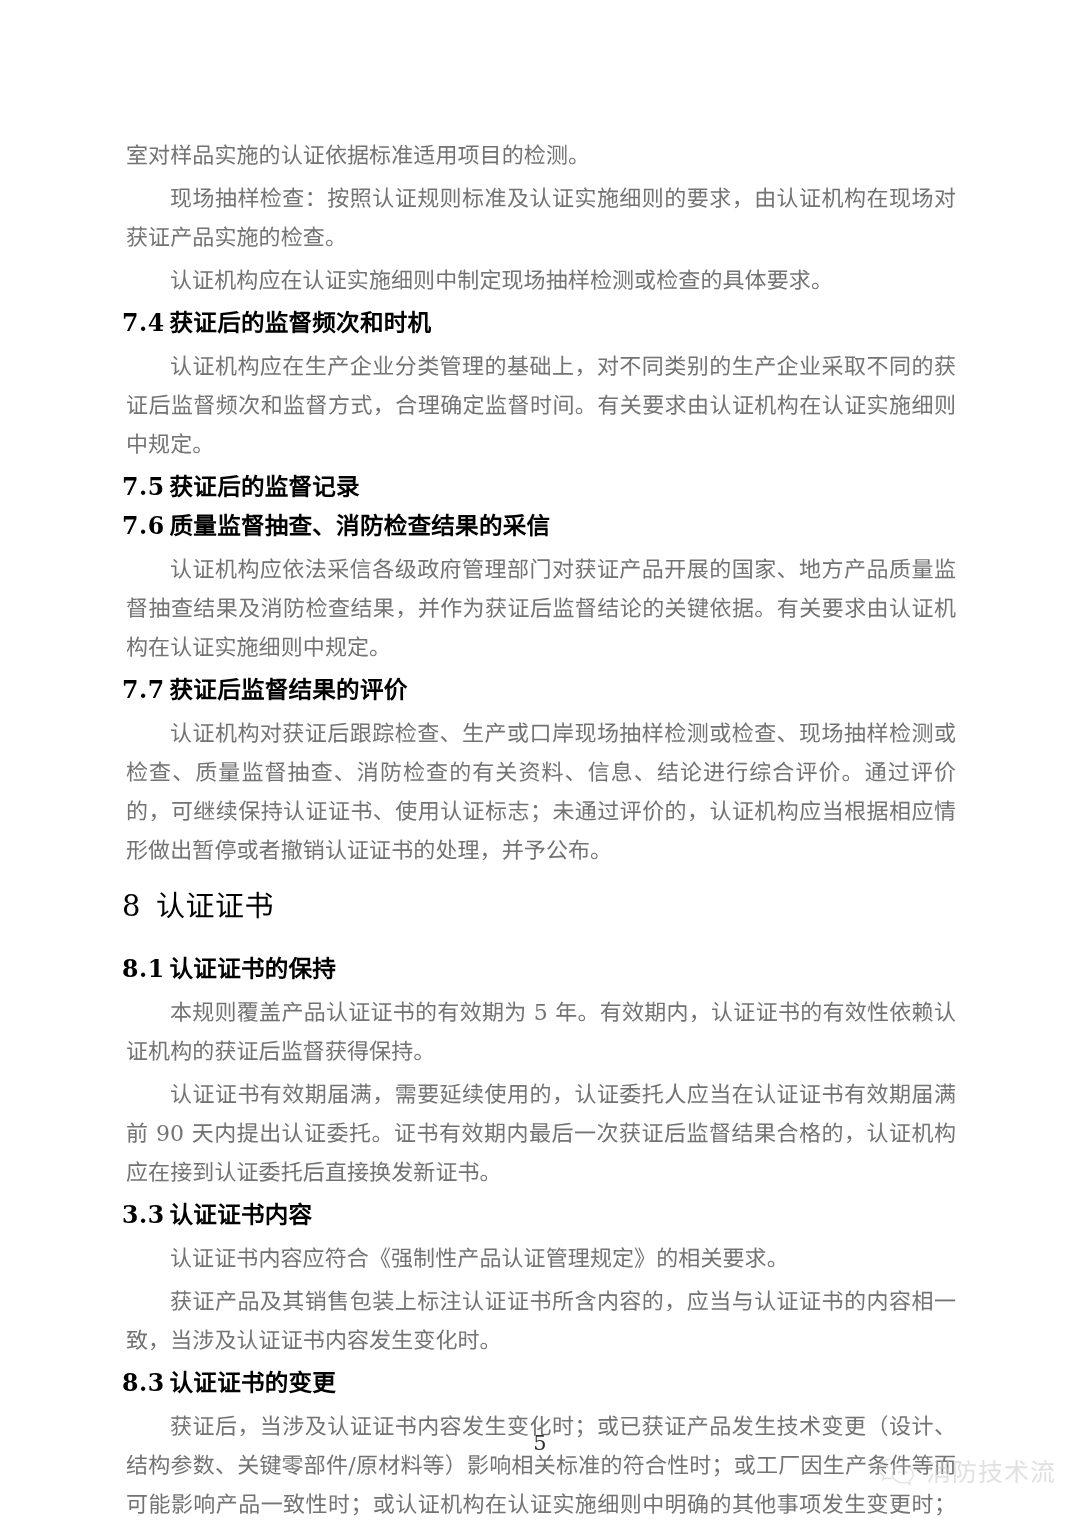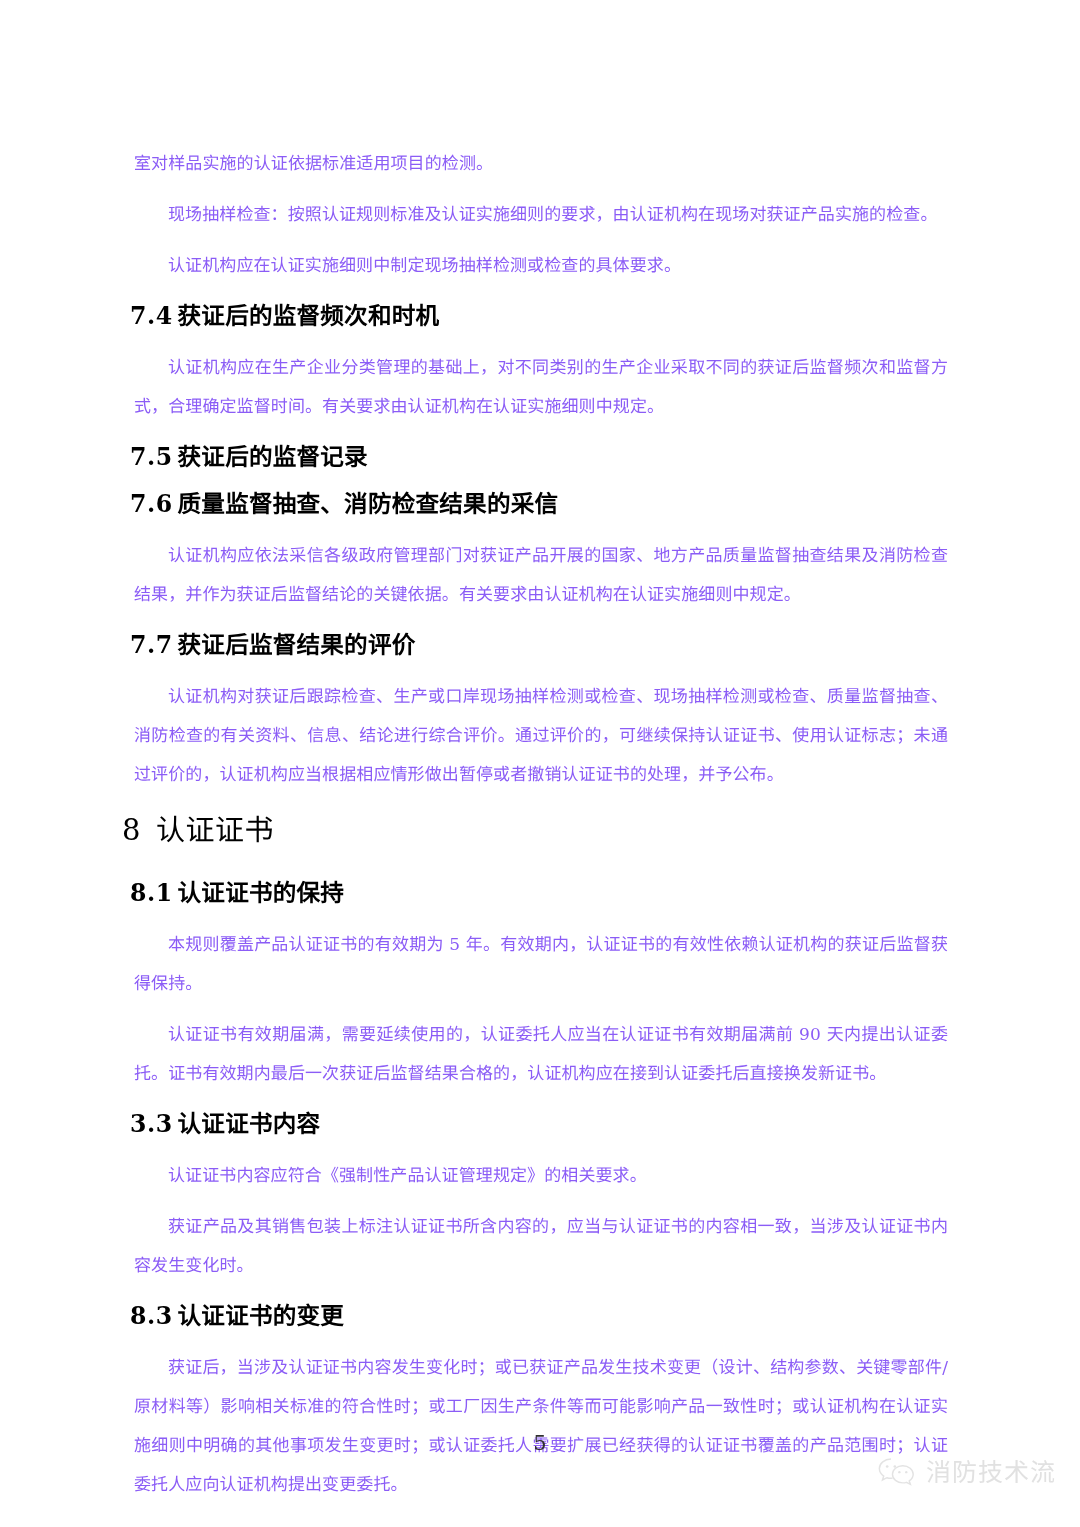--- a/index.html
+++ b/index.html
@@ -23,39 +23,39 @@
 
   .content {
     position: absolute;
     left: 122px;
     top: 132px;
     width: 838px;
   }
 
   
   .para {
-    font-size: 17px;
+    font-size: 22px;
     line-height: 39px;
     text-align: justify;
     text-justify: inter-ideograph;
     text-indent: 2em;
-    margin: 12px;
+    margin: 4px;
     letter-spacing: 0.1px;
-    color: #8b5cf6;
+    color: #737373;
     font-weight: 400;
   }
   .para.noindent {
     text-indent: 0;
   }
 
   
   .subhead {
     font-size: 23.6px;
     line-height: 39px;
-    margin: 8px;
+    margin: 0;
     font-weight: 700;
     letter-spacing: 0.2px;
     color: #000000;
   }
   .subhead .num {
     margin-right: 5px;
     letter-spacing: 0.5px;
   }
 
   

